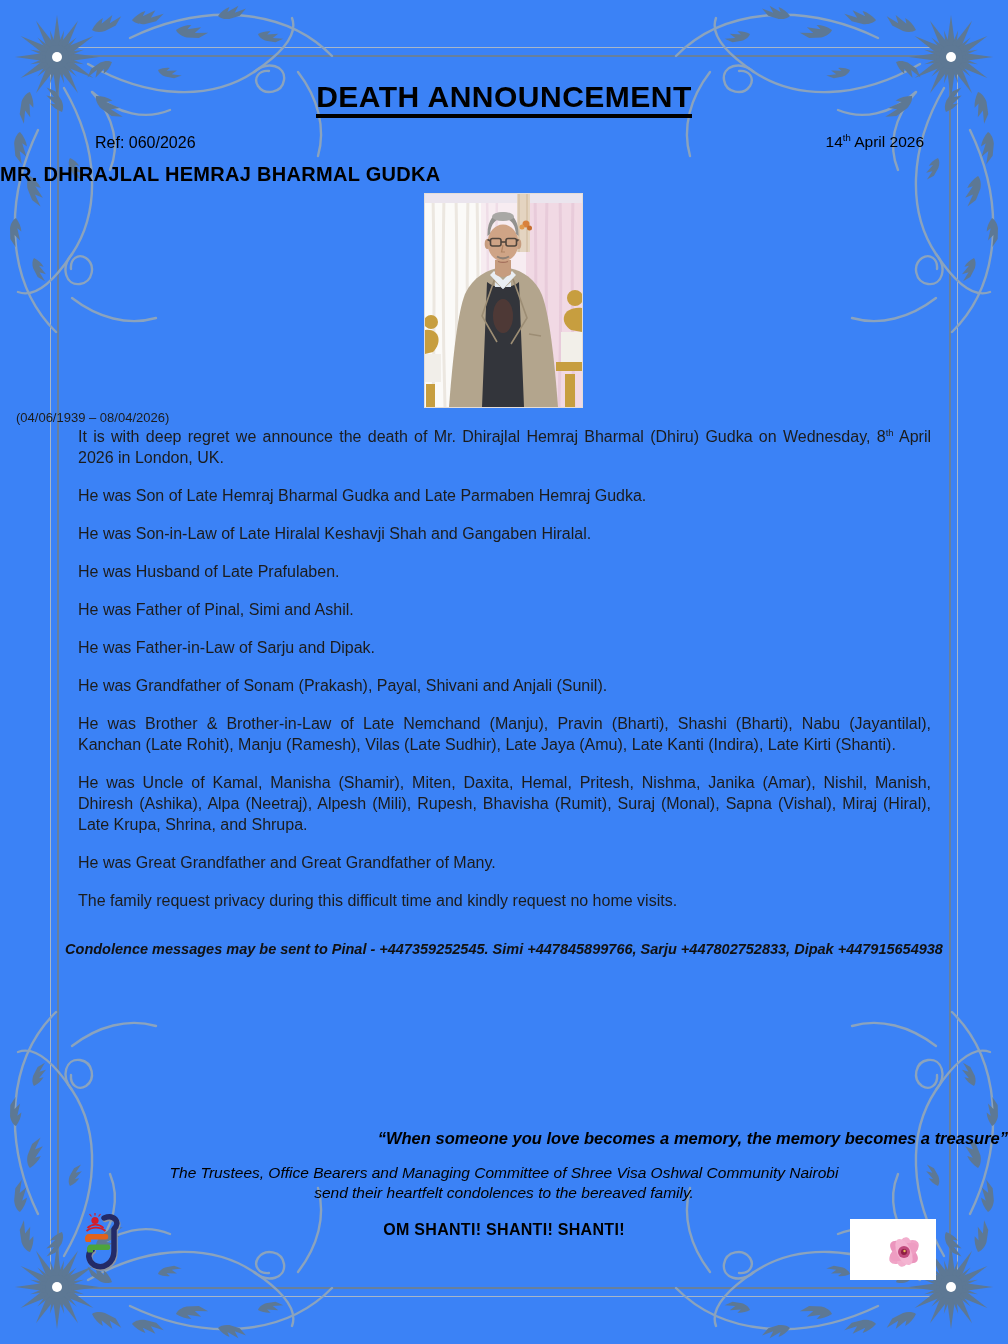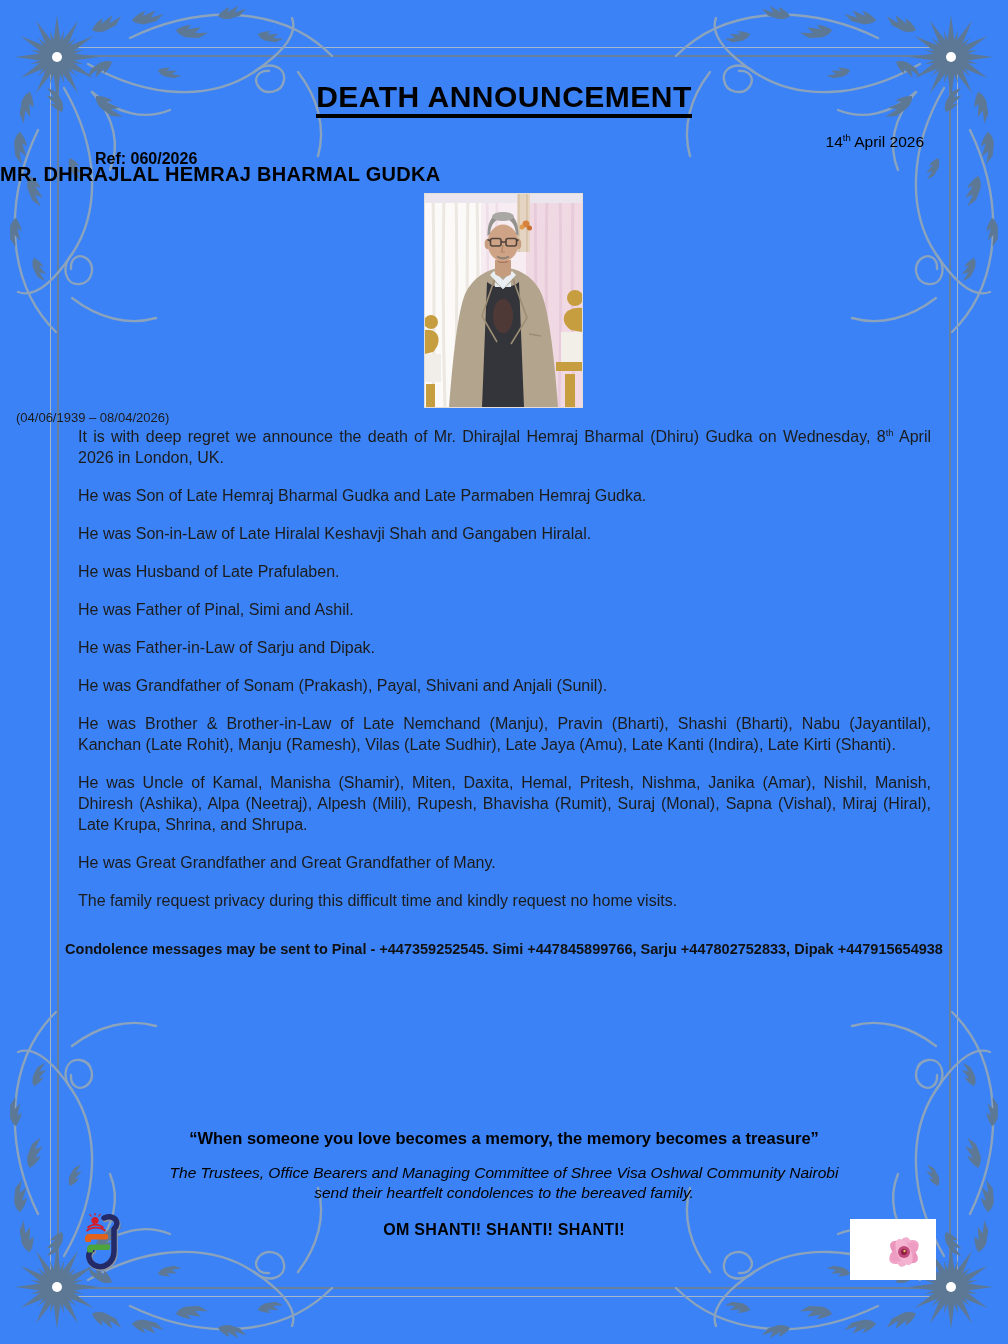--- a/index.html
+++ b/index.html
@@ -15,40 +15,40 @@
   .corner{position:absolute;width:360px;height:360px;pointer-events:none;}
   .corner.tl{left:0;top:0;}
   .corner.tr{right:0;top:0;transform:scaleX(-1);}
   .corner.bl{left:0;bottom:0;transform:scaleY(-1);}
   .corner.br{right:0;bottom:0;transform:scale(-1,-1);}
 
   
   .title{position:absolute;top:80px;left:0;width:100%;text-align:center;}
   .title span{font-size:30px;font-weight:bold;letter-spacing:0.5px;color:#000;
               border-bottom:4px solid #000;padding-bottom:1px;}
-  .ref{position:absolute;top:134px;left:95px;font-size:16px;font-weight:bold;color:#000;margin-top:16px;}
+  .ref{position:absolute;top:134px;left:95px;font-size:16px;font-weight:normal;color:#000;}
   .date{position:absolute;top:133px;right:84px;font-size:15.5px;font-weight:normal;color:#000;}
   .sup{font-size:9.5px;vertical-align:super;line-height:0;}
   .name{position:absolute;top:163px;left:0;width:100%;text-align:left;
         font-size:20px;font-weight:bold;letter-spacing:0.3px;color:#000;}
 
   
   .photo{position:absolute;left:425px;top:194px;width:157px;height:213px;
          outline:1px solid #e3ddd9;}
   .caption{position:absolute;top:410px;left:16px;width:100%;text-align:left;font-size:13px;}
 
   
   .body{position:absolute;left:78px;top:426px;width:853px;}
   .body p{margin:0 0 17px 0;font-size:16px;line-height:21px;text-align:justify;}
   .condolence{position:absolute;top:941px;left:0;width:100%;text-align:center;
-              font-size:14.5px;font-weight:bold;color:#111;}
-
-  
-  .quote{position:absolute;top:1129px;left:0;width:100%;text-align:center;
-         font-size:16.5px;font-weight:bold;color:#000;}
+              font-size:14.5px;font-weight:bold;font-style:italic;color:#111;}
+
+  
+  .quote{position:absolute;top:1129px;left:0;width:100%;text-align:right;
+         font-size:16.5px;font-weight:bold;font-style:italic;color:#000;}
   .committee{position:absolute;top:1163px;left:0;width:100%;text-align:center;
              font-size:15.5px;font-weight:normal;font-style:italic;line-height:20px;color:#000;}
   .om{position:absolute;top:1221px;left:0;width:100%;text-align:center;
       font-size:16px;font-weight:bold;letter-spacing:0.3px;color:#000;}
 
   .logo{position:absolute;left:82px;top:1213px;width:40px;height:62px;}
   .orchid{position:absolute;left:850px;top:1219px;width:86px;height:61px;background:#ffffff;z-index:5;}
 </style>
 </head>
 <body>

